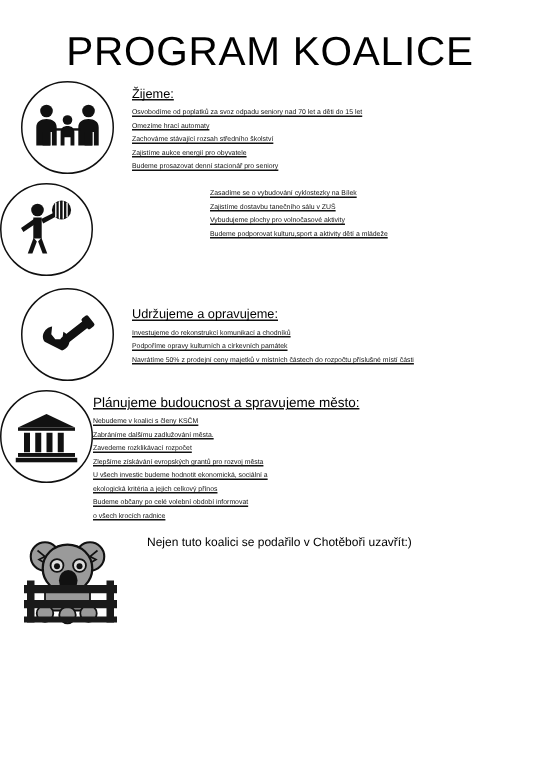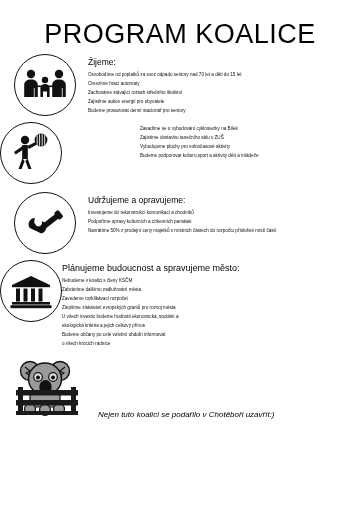--- a/index.html
+++ b/index.html
@@ -46,21 +46,21 @@
     height: 62px;
     min-width: 62px;
     border-radius: 50%;
     border: 1px solid #111;
     background: #fff;
     display: flex;
     align-items: center;
     justify-content: center;
     box-sizing: border-box;
   }
-  .section-body { flex: 1 1 auto; }
+  .section-body { flex: 1 1 auto; text-decoration: underline; }
 
   .sec-head {
     font-size: 8.5px;
     font-weight: 400;
     margin: 0 0 4px 0;
     color: #000;
   }
   .sec-head.big { font-size: 9px; }
   ul.bullets {
     list-style: none;
@@ -78,34 +78,33 @@
   .sec1 { margin-top: 6px; }
   .sec1 .section-body { padding-left: 12px; padding-top: 3px; }
 
   
   .sec2 { margin-top: 6px; }
   .sec2 .section-body { padding-right: 10px; padding-top: 3px; text-align: left; }
   .sec2 .icon-badge { margin-left: 0; }
   .sec2 .section-body { margin-left: 78px; }
 
   
-  .sec3 { margin-top: 8px; }
+  .sec3 { margin-top: 8px; align-items: center; }
   .sec3 .section-body { padding-left: 12px; padding-top: 3px; }
 
   
   .sec4 { margin-top: 6px; }
   .sec4 .section-body { padding-right: 4px; padding-top: 3px; }
 
   
   .footer {
     margin-top: 8px;
     display: flex;
-    align-items: flex-end;
+    align-items: flex-start;
     padding-left: 12px;
-    font-style: italic;
   }
   .footer-text {
     font-size: 8px;
     color: #000;
     margin-left: 12px;
   }
   .koala-wrap { width: 74px; height: 62px; }
 
   svg { display: block; }
 </style>

